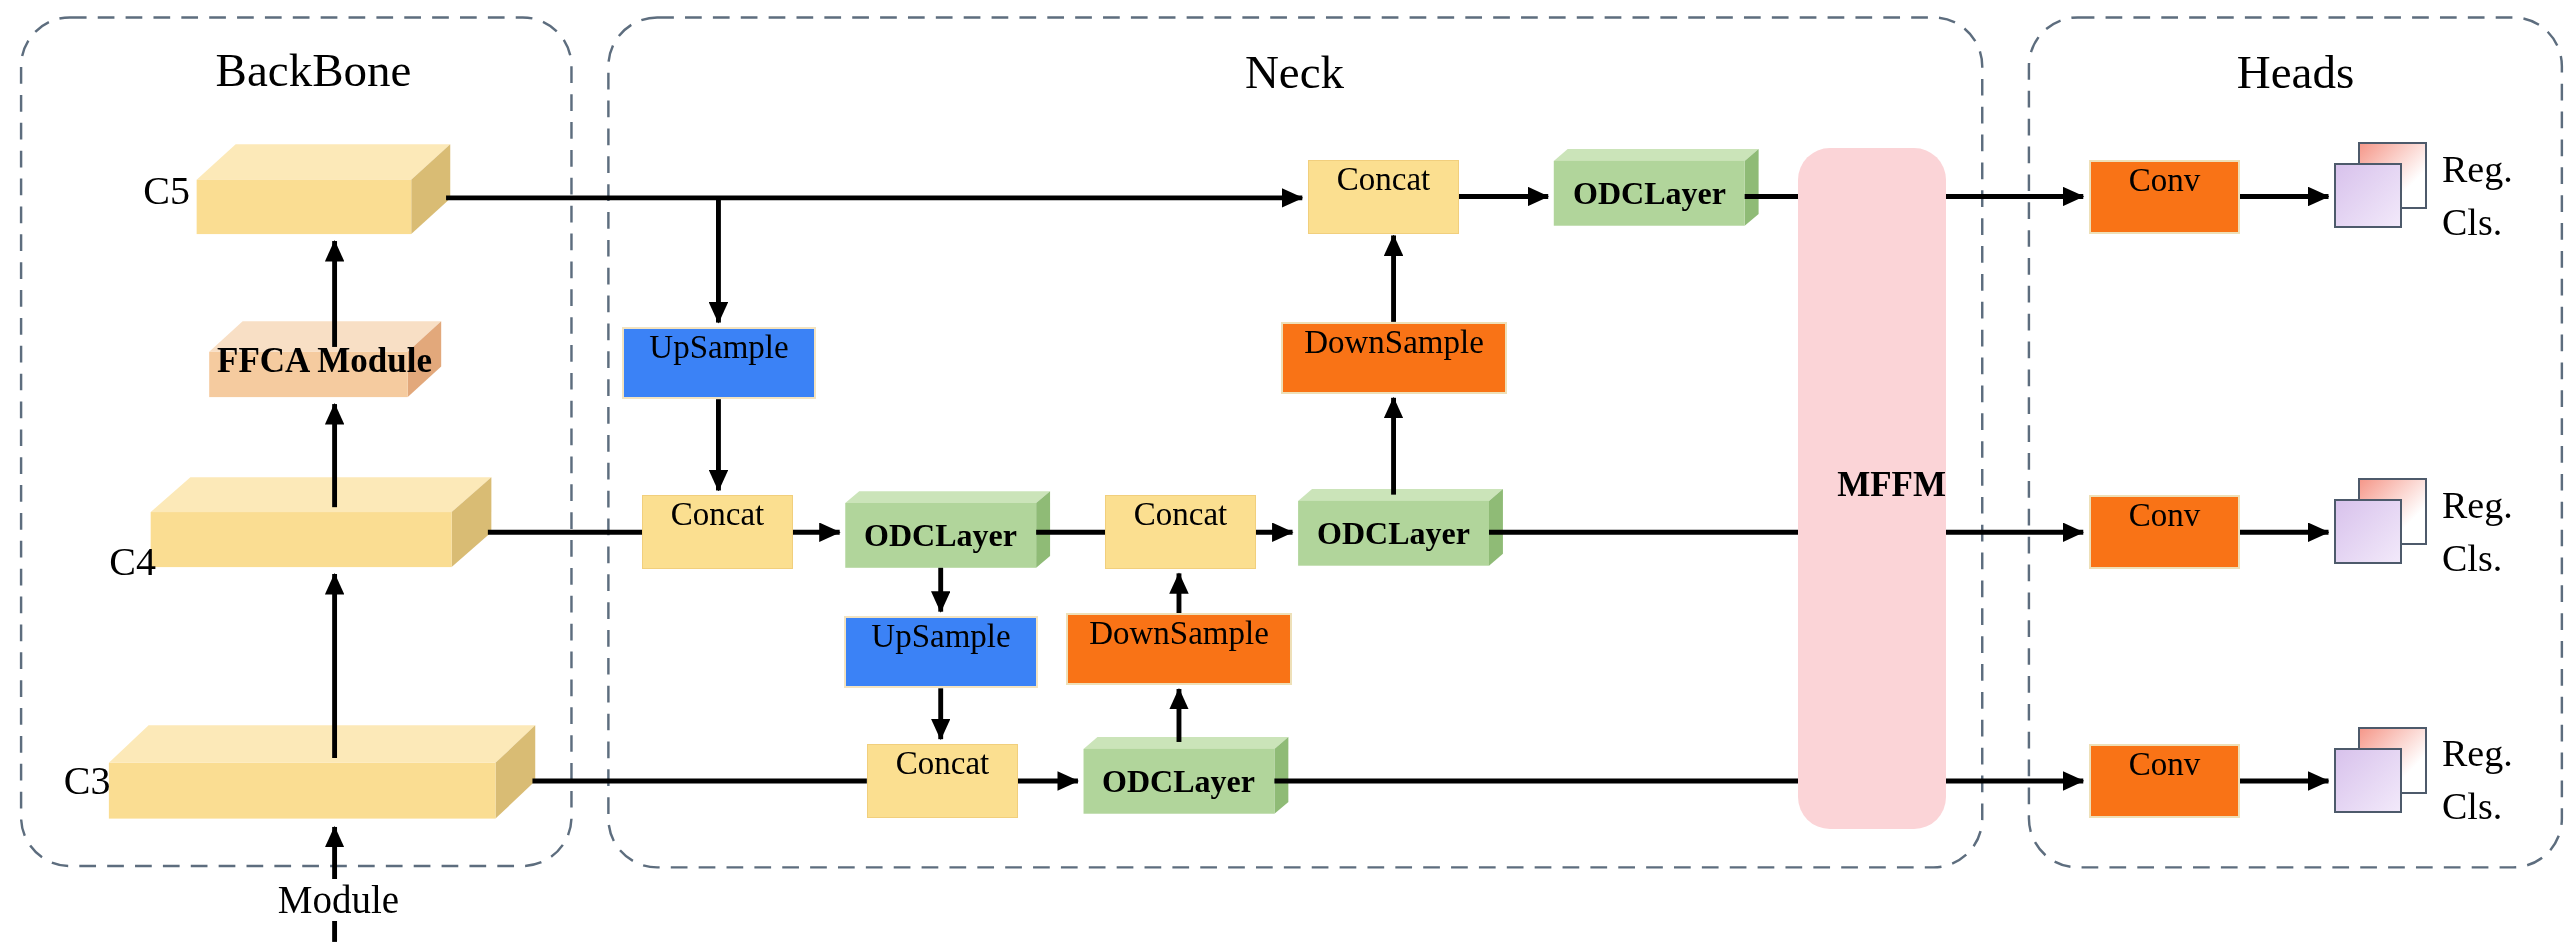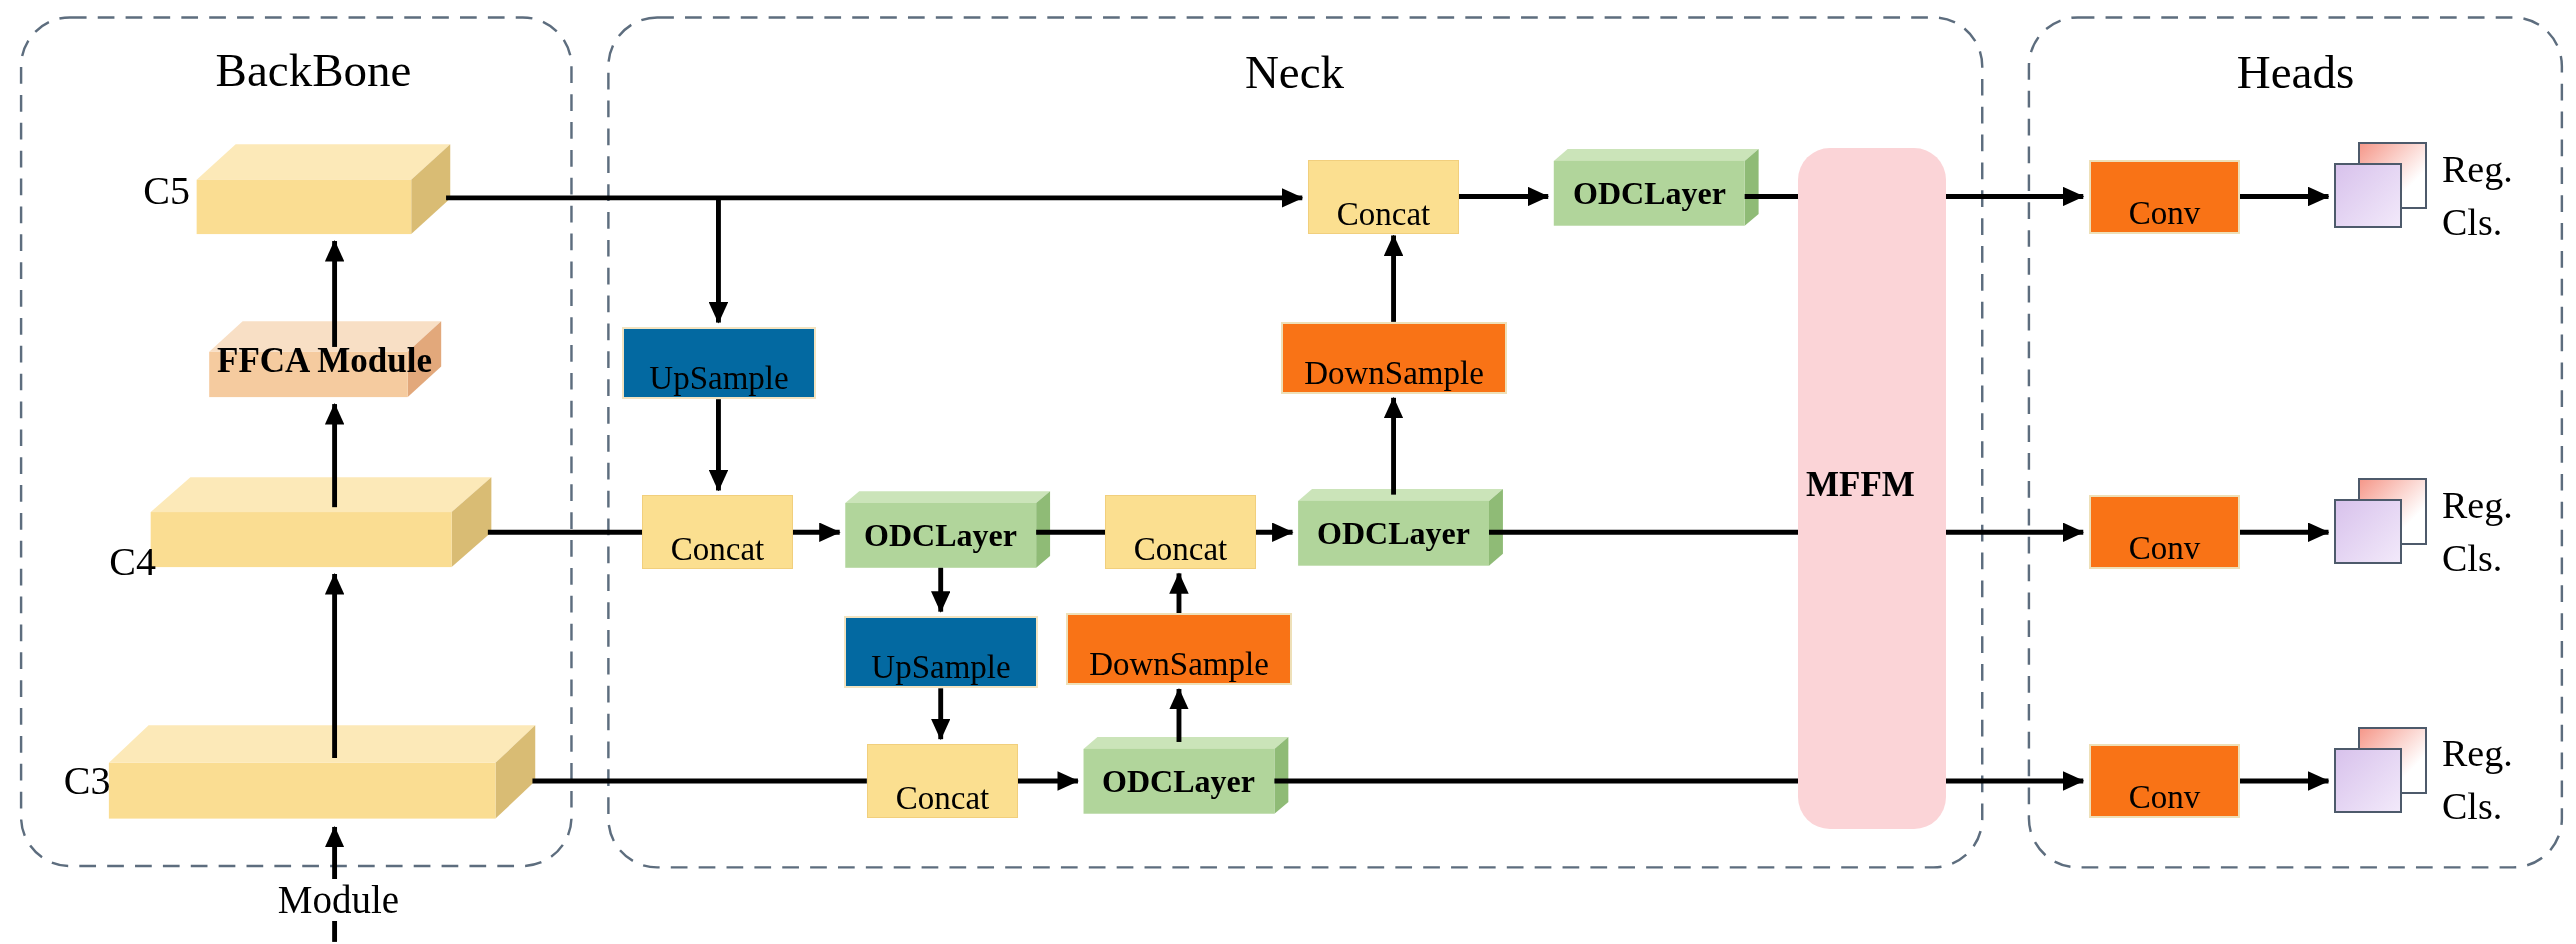--- a/index.html
+++ b/index.html
@@ -2,32 +2,32 @@
 <html style="font-size:11px"><head>
 <meta charset="utf-8">
 <style>
   * { box-sizing: border-box; }
   html,body { margin:0; padding:0; background:#ffffff; }
   body { width:2576px; height:944px; position:relative; overflow:hidden;
          font-family:"Liberation Serif","DejaVu Serif",serif; color:#000; }
   #stage { position:absolute; inset:0; }
   svg.layer { position:absolute; left:0; top:0; }
   .section-title { position:absolute; text-align:center; font-size:47px; line-height:50px; color:#000; }
-  .flatbox { position:absolute; display:flex; align-items:flex-end; justify-content:center;
+  .flatbox { position:absolute; display:flex; align-items:flex-start; justify-content:center;
              font-size:33px; }
   .box-yellow { background:#fbdf90; border:1.4px solid #f1cf7d; }
-  .box-pink   { background:#0369a1; border:2.8px solid #f3e3c0; }
+  .box-pink   { background:#3b82f6; border:2.8px solid #f3e3c0; }
   .box-blue   { background:#f97316; border:2.8px solid #eee0b8; }
   .lbl3d { position:absolute; display:flex; align-items:center; justify-content:center;
            font-size:32px; font-weight:700;border-radius:11px; }
   .feat-label { position:absolute; font-size:40px; line-height:43px; text-align:right; }
   .input-label { position:absolute; font-size:39px; line-height:42px; text-align:center;
                  background:#ffffff; padding:0 2.8px; }
   .mffm { position:absolute; background:#fbd4d7; border-radius:32px; }
-  .mffm-label { position:absolute; font-size:35px; font-weight:700; text-align:left;padding-left:8px; }
+  .mffm-label { position:absolute; font-size:35px; font-weight:700; text-align:right; }
   .card { position:absolute; border:2.1px solid #4d5a6b; }
   .card-reg { background:linear-gradient(135deg,#f5988a 0%,#ffffff 72%); }
   .card-cls { background:linear-gradient(135deg,#d8c2ec 0%,#f2e9fa 100%); }
   .head-out-label { position:absolute; font-size:38px; line-height:43px; text-align:left; }
 </style>
 </head>
 <body>
 
 <div id="stage">
 

